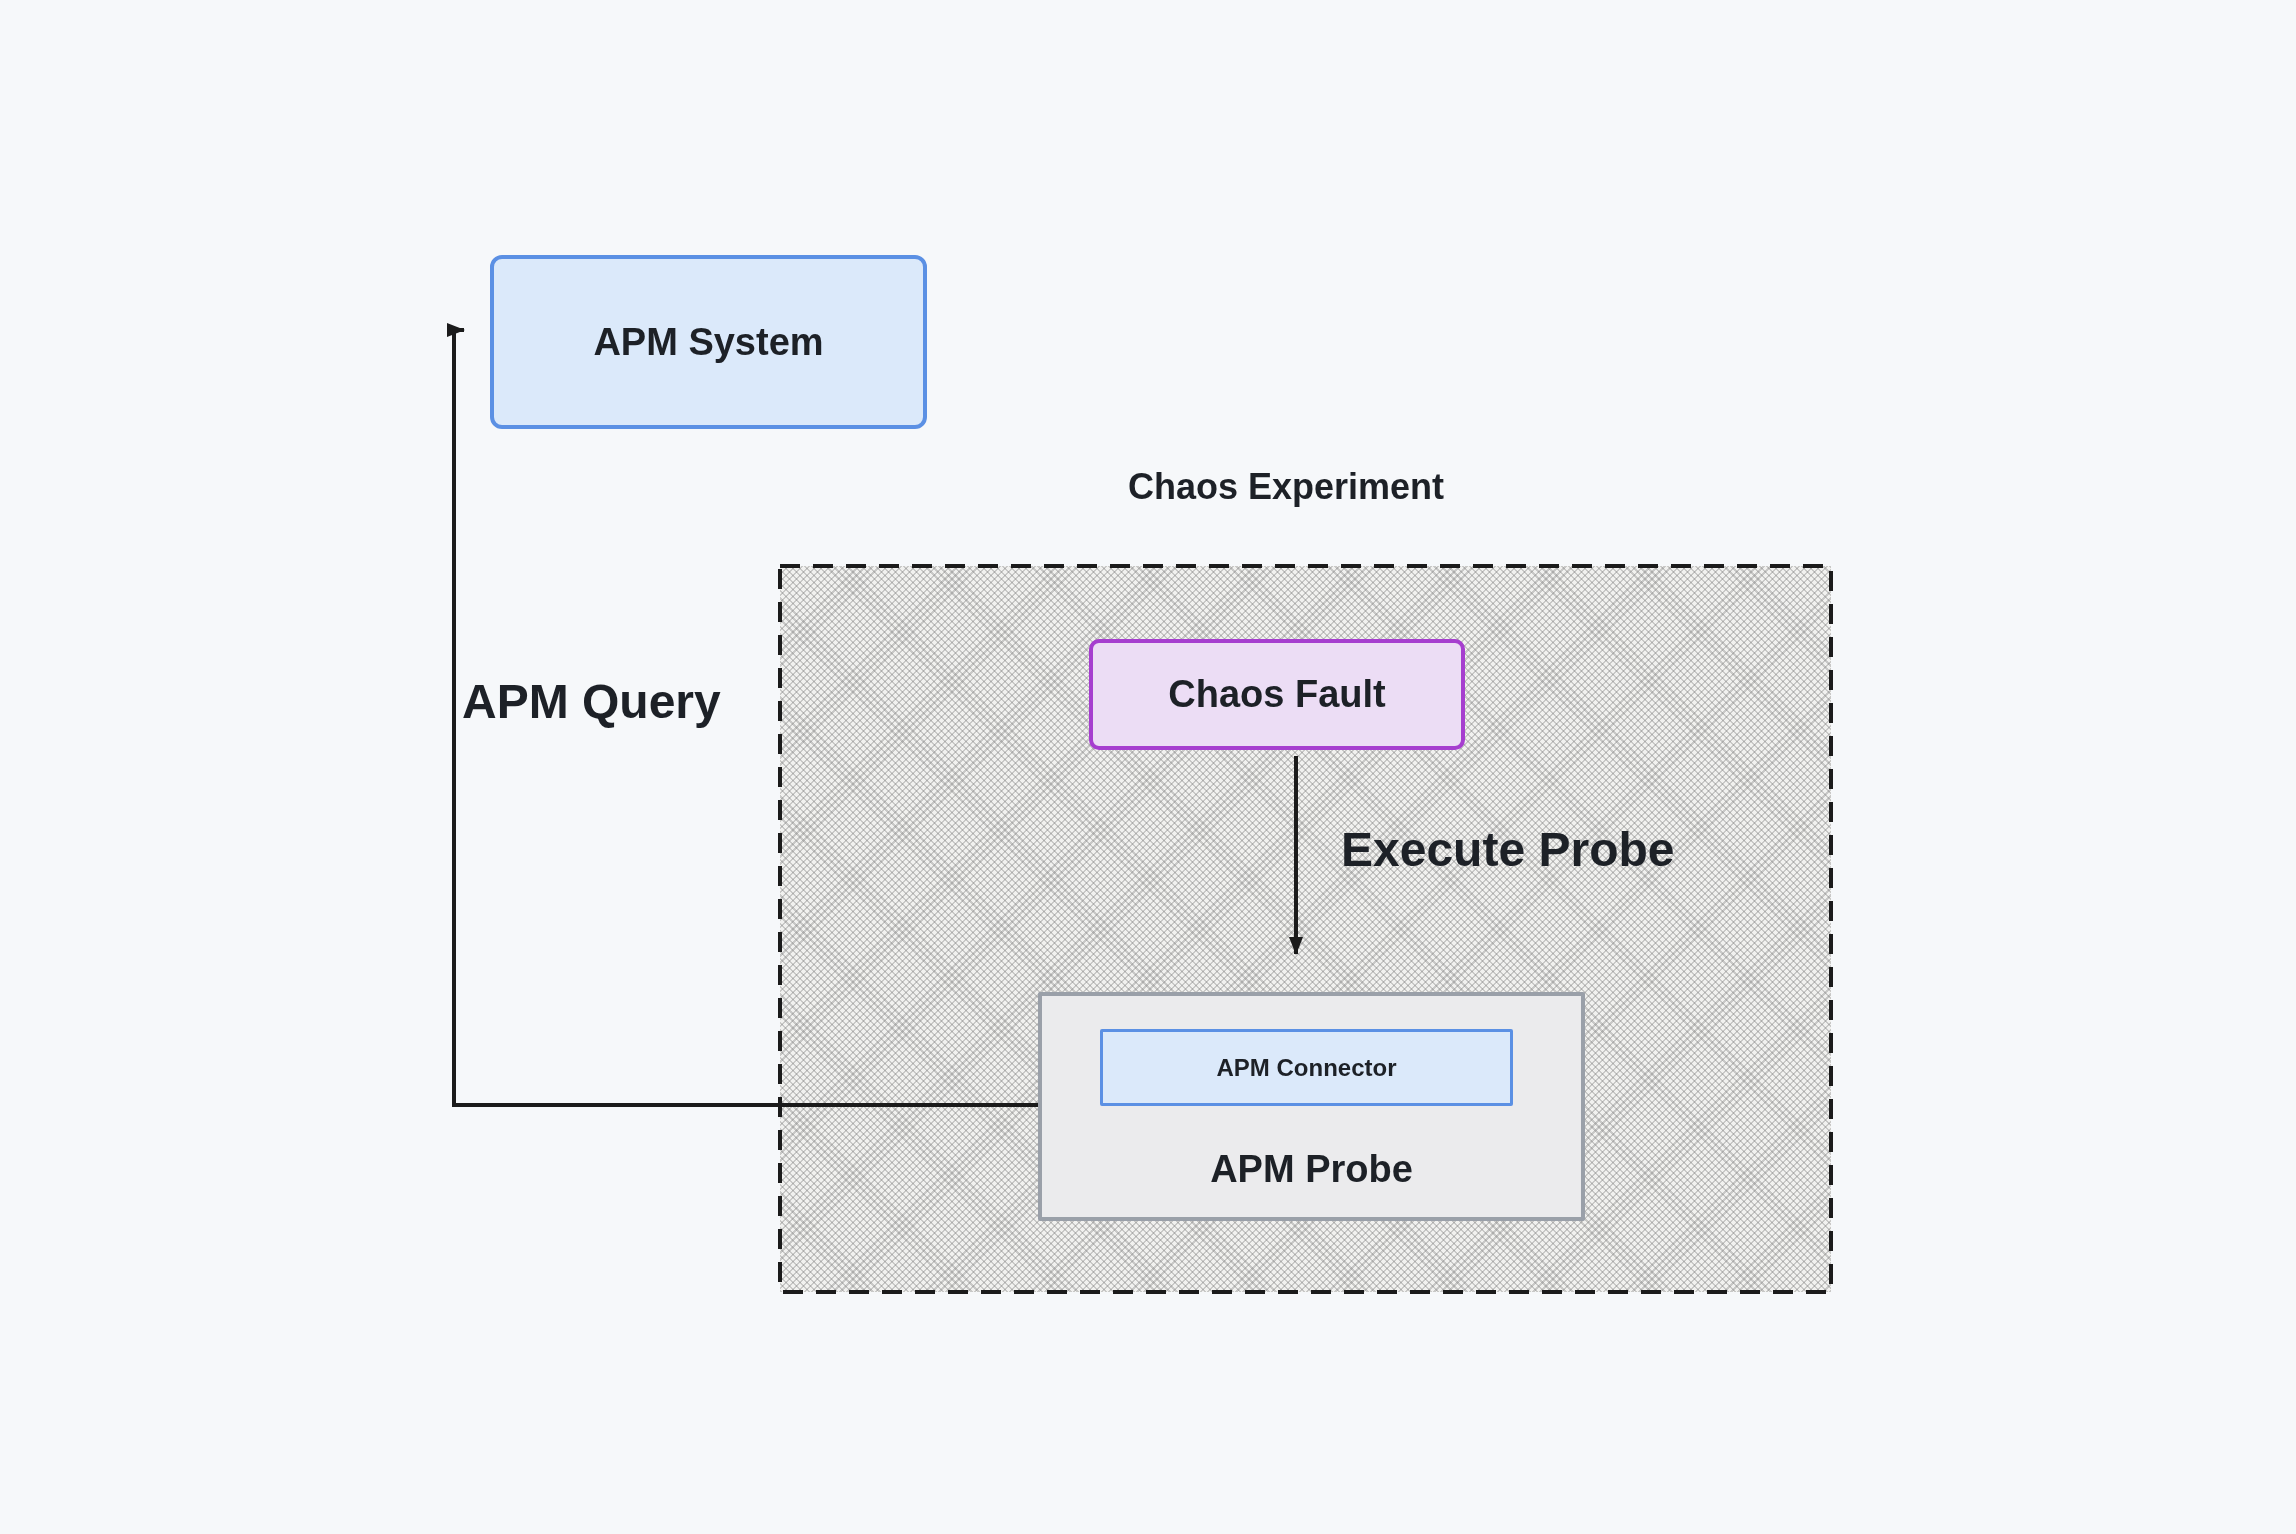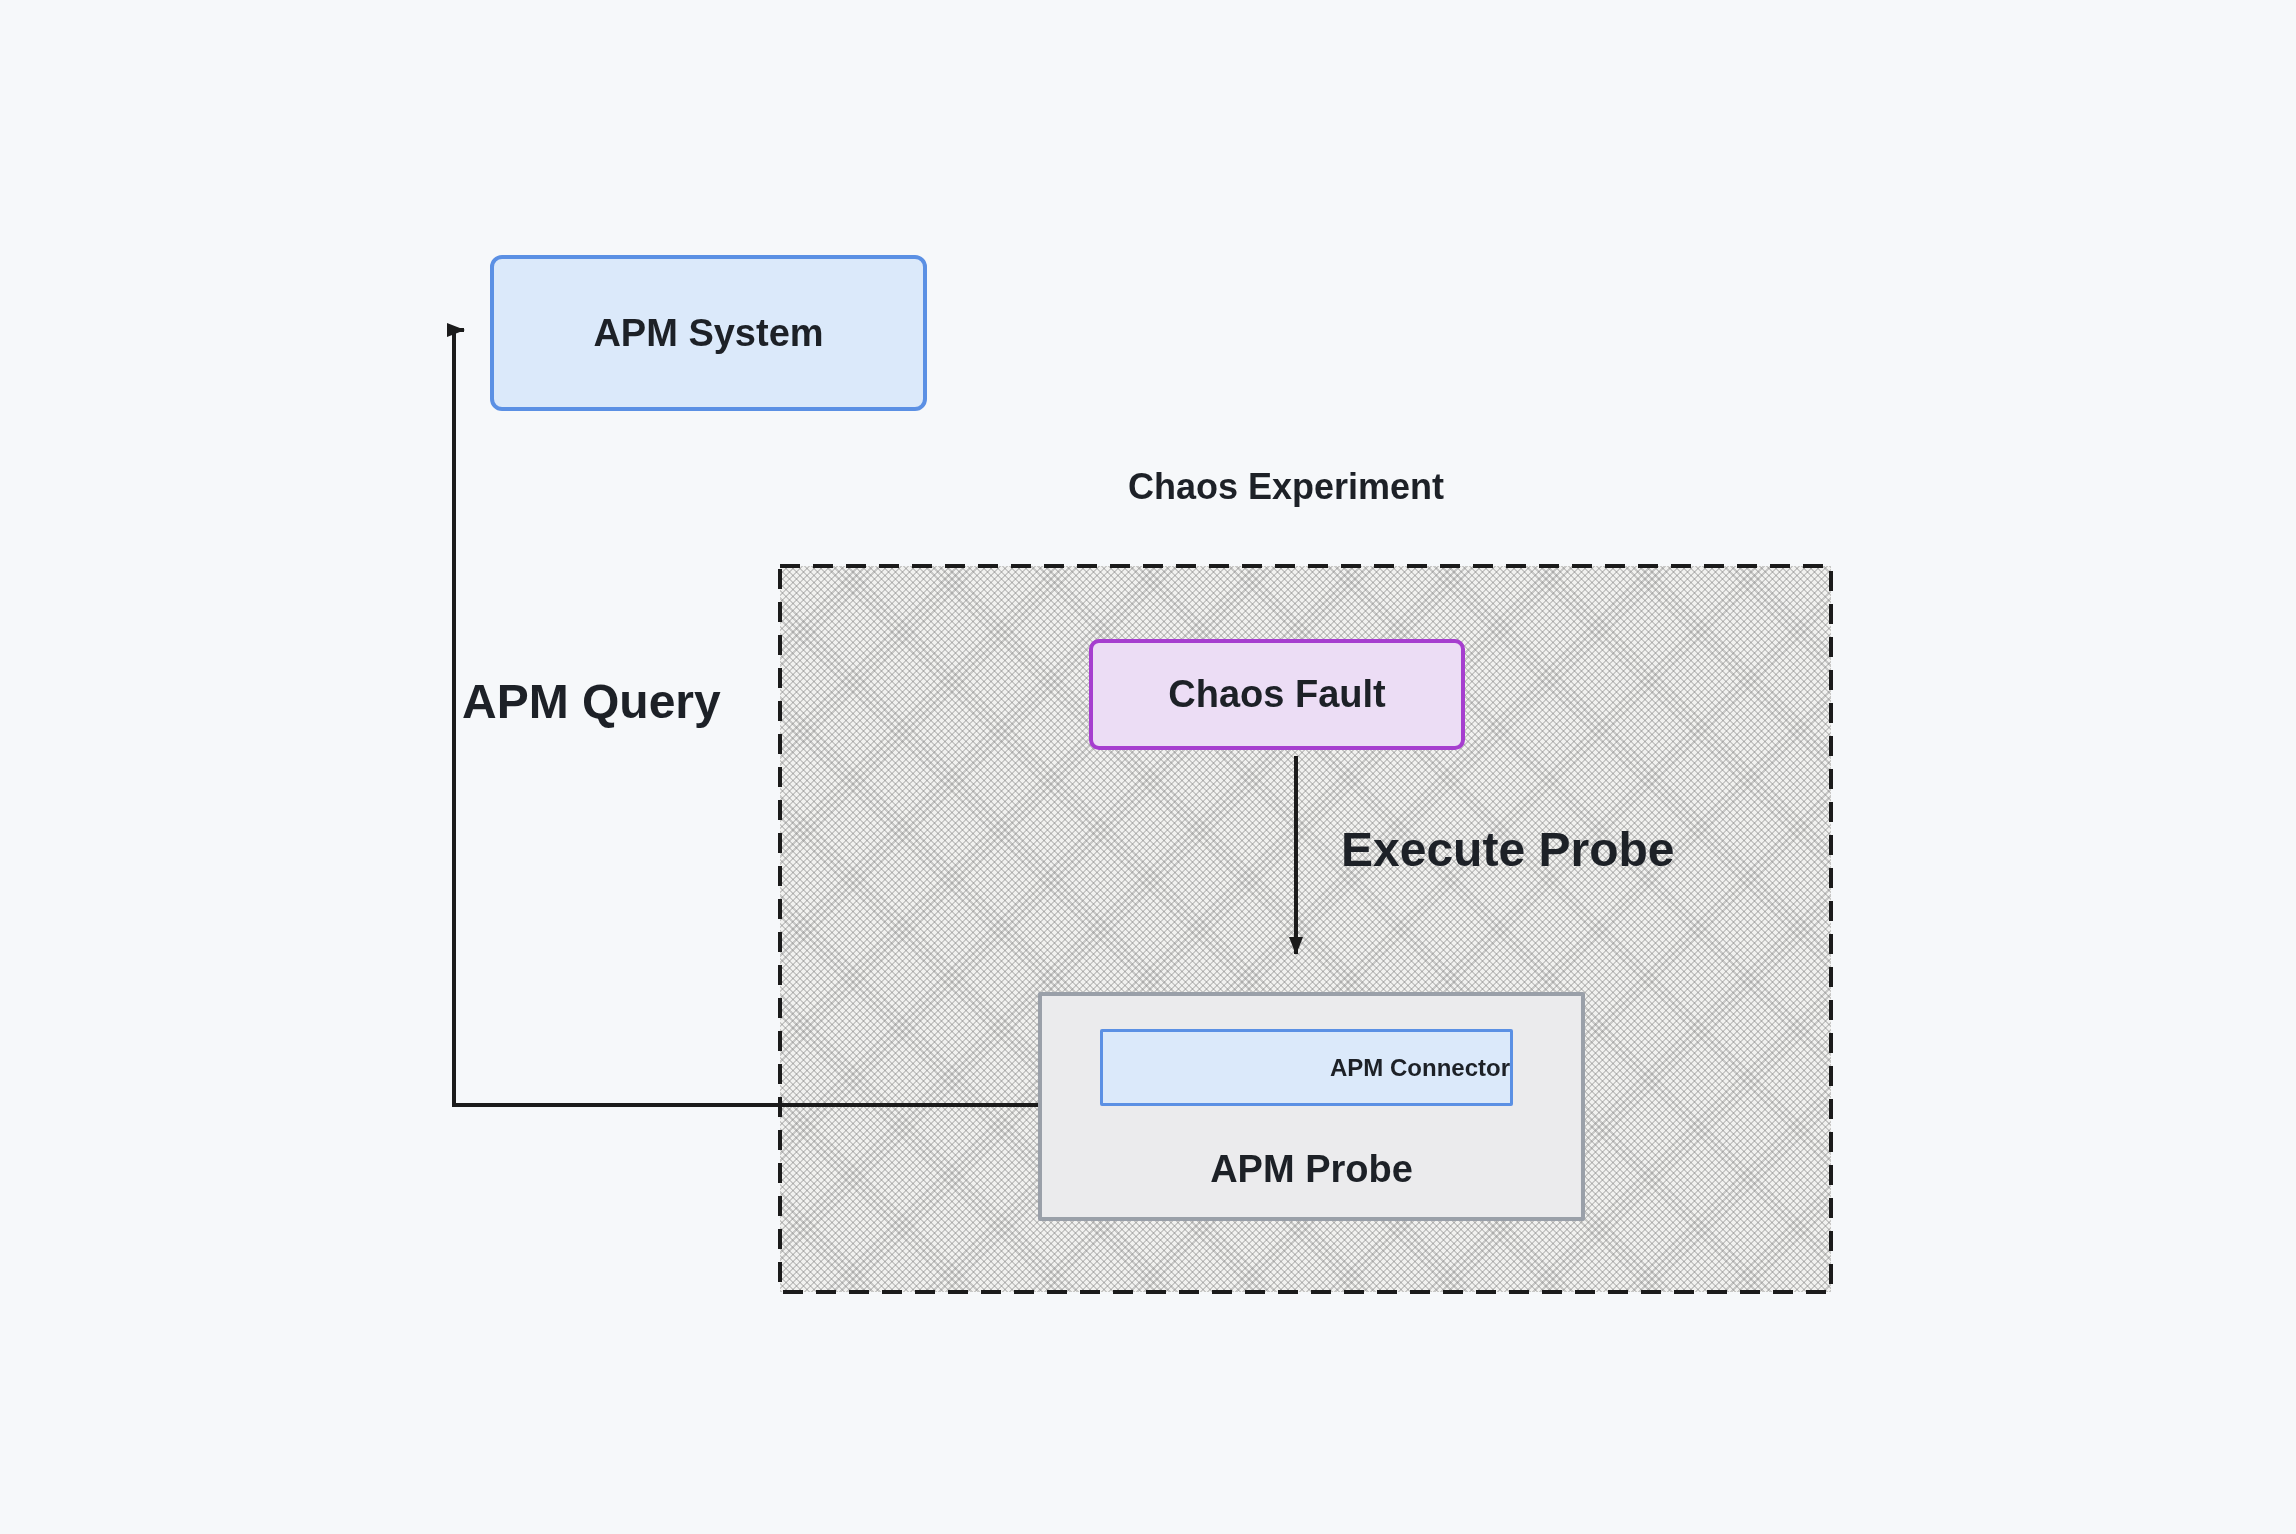--- a/index.html
+++ b/index.html
@@ -74,21 +74,21 @@
     display:flex;
     align-items:center;
     justify-content:center;
     box-sizing:border-box;
     font-size:38px;
     font-weight:600;
     z-index:3;
   }
   .node-apm-system{
     left:490px; top:255px;
-    width:437px; height:156px;
+    width:437px; height:174px;
     background:var(--node-blue-fill);
     border:4px solid var(--node-blue-border);
     border-radius:12px;
   }
   .node-chaos-fault{
     left:1089px; top:639px;
     width:376px; height:111px;
     background:var(--node-purple-fill);
     border:4px solid var(--node-purple-border);
     border-radius:10px;
@@ -103,21 +103,21 @@
   }
   .node-apm-connector{
     position:absolute;
     left:58px; top:33px;
     width:413px; height:77px;
     background:var(--node-blue-fill);
     border:3px solid var(--node-blue-border);
     border-radius:2px;
     display:flex;
     align-items:center;
-    justify-content:flex-end;
+    justify-content:center;
     box-sizing:border-box;
     font-size:24px;
     font-weight:600;
   }
   .apm-probe-caption{
     position:absolute;
     left:0; top:150px;
     width:100%;
     text-align:center;
     font-size:38px;

